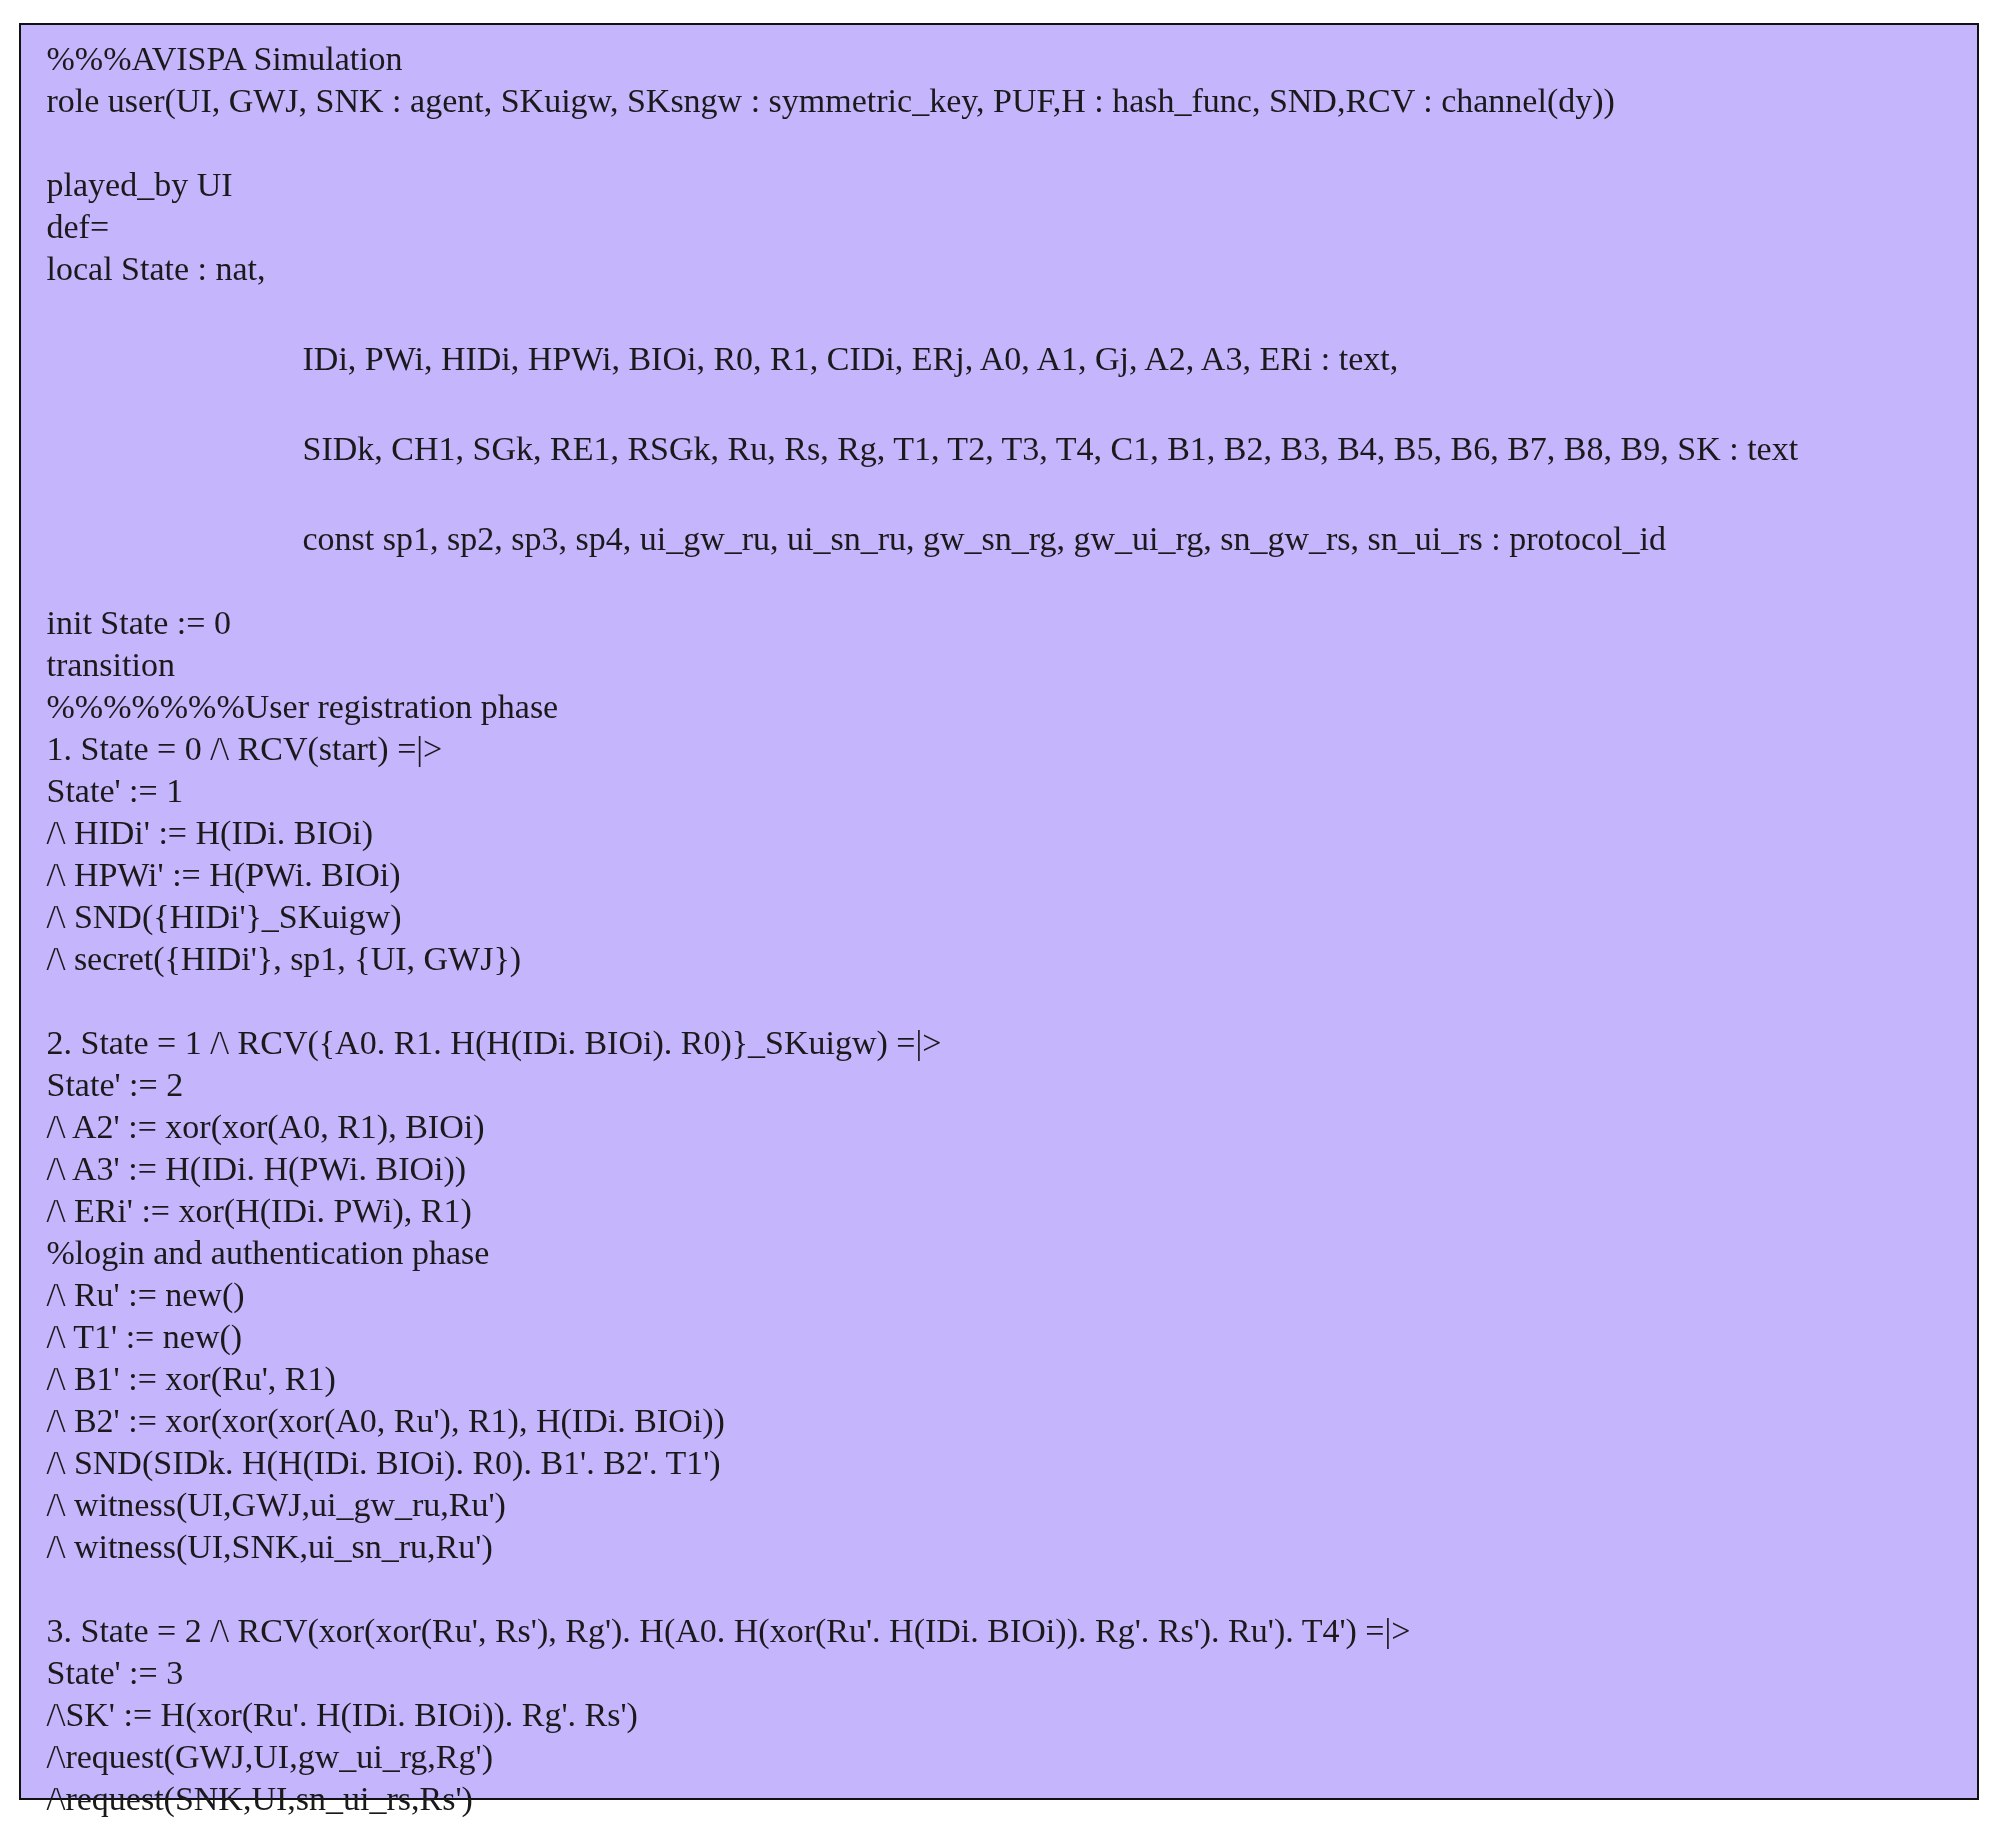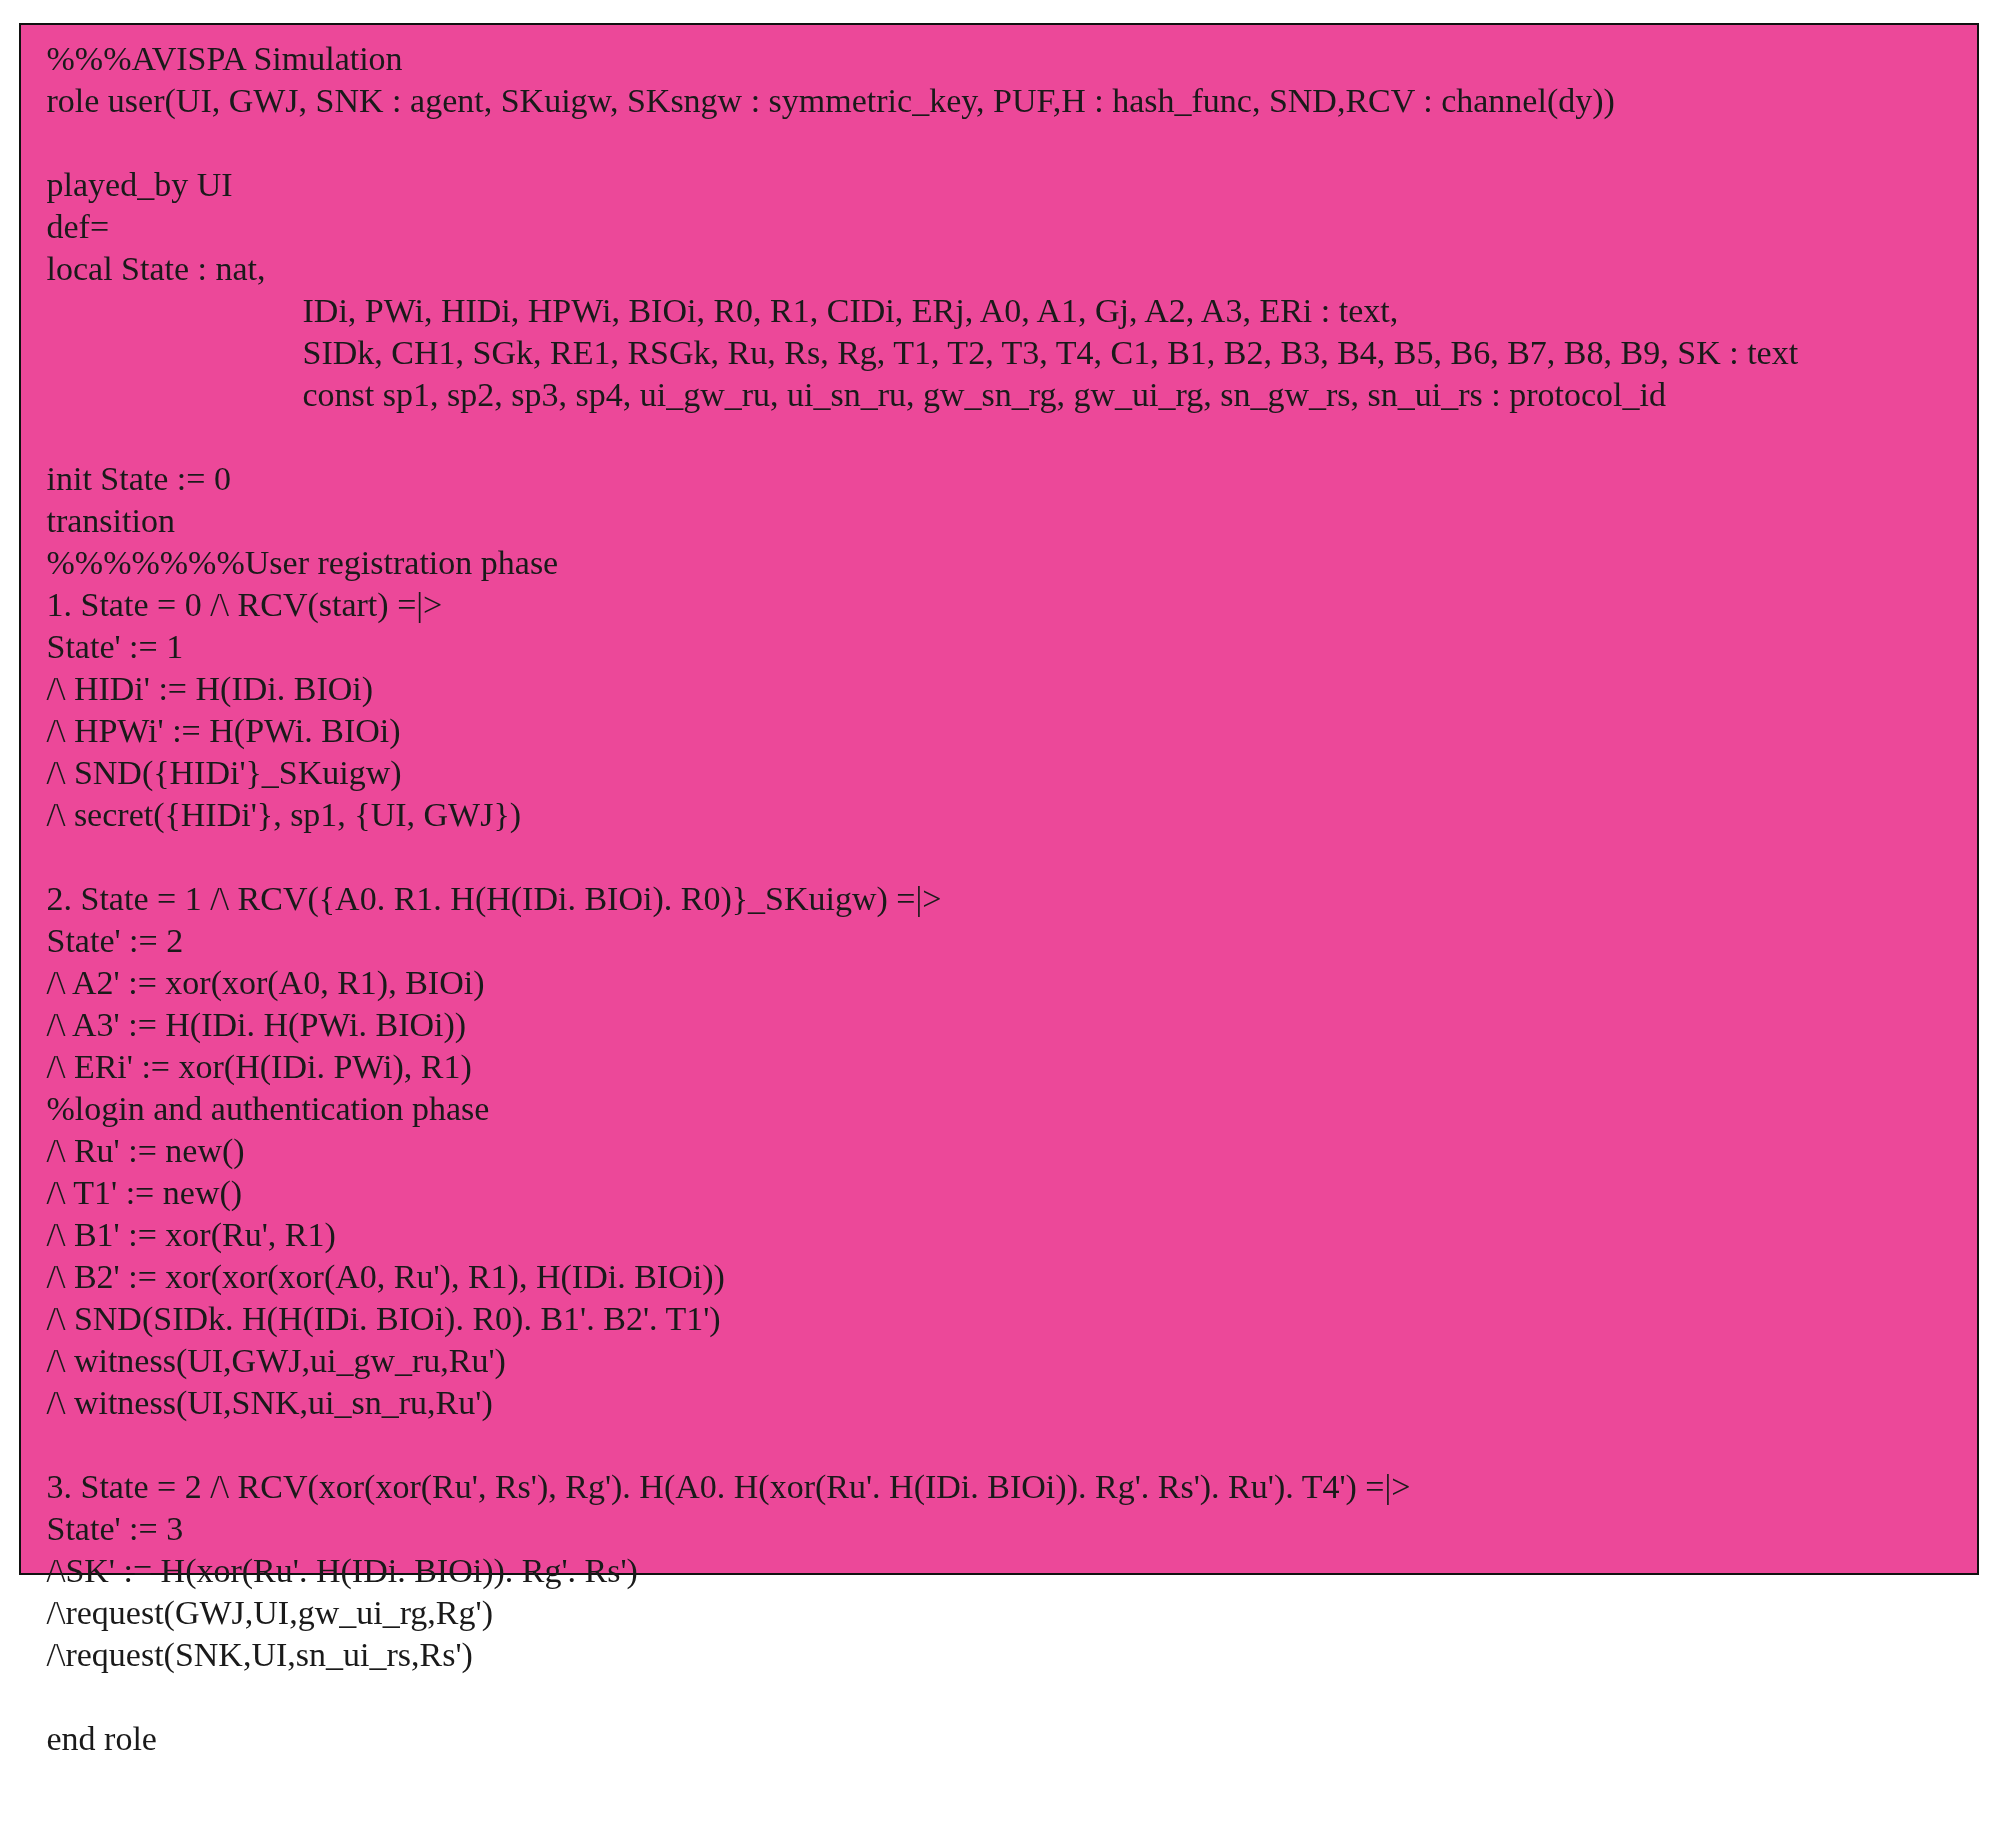--- a/index.html
+++ b/index.html
@@ -1,37 +1,37 @@
 <!DOCTYPE html>
 <html style="font-size:11px"><head>
 <meta charset="utf-8">
 <style>
   html, body { margin: 0; padding: 0; background: #ffffff; }
   body { width: 2005px; height: 1840px; position: relative; overflow: hidden; }
   .code-box {
     position: absolute;
     left: 18.5px; top: 22.6px;
-    width: 1960px; height: 1552px;
+    width: 1960px; height: 1777px;
     border: 2.1px solid #111111;
     box-sizing: border-box;
-    background: #ec4899;
+    background: #c4b5fd;
   }
   .code-lines {
     position: absolute;
     left: 26px; top: 13.7px;
     margin: 0; padding: 0;
     list-style: none;
     font-family: "Liberation Serif", "DejaVu Serif", serif;
     font-size: 34px;
     line-height: 42px;
     color: #1a1a1a;
     white-space: pre;
   }
   .code-line { height: 42px; display: block; }
-  .code-line.indent { padding-left: 256px; }
+  .code-line.indent { padding-left: 256px; margin-top: 48px; }
 </style>
 </head>
 <body>
 
 <div class="code-box">
   <ul class="code-lines" id="code-lines"><li class="code-line">%%%AVISPA Simulation</li><li class="code-line">role user(UI, GWJ, SNK : agent, SKuigw, SKsngw : symmetric_key, PUF,H : hash_func, SND,RCV : channel(dy))</li><li class="code-line"></li><li class="code-line">played_by UI</li><li class="code-line">def=</li><li class="code-line">local State : nat,</li><li class="code-line indent">IDi, PWi, HIDi, HPWi, BIOi, R0, R1, CIDi, ERj, A0, A1, Gj, A2, A3, ERi : text,</li><li class="code-line indent">SIDk, CH1, SGk, RE1, RSGk, Ru, Rs, Rg, T1, T2, T3, T4, C1, B1, B2, B3, B4, B5, B6, B7, B8, B9, SK : text</li><li class="code-line indent">const sp1, sp2, sp3, sp4, ui_gw_ru, ui_sn_ru, gw_sn_rg, gw_ui_rg, sn_gw_rs, sn_ui_rs : protocol_id</li><li class="code-line"></li><li class="code-line">init State := 0</li><li class="code-line">transition</li><li class="code-line">%%%%%%%User registration phase</li><li class="code-line">1. State = 0 /\ RCV(start) =|&gt;</li><li class="code-line">State' := 1</li><li class="code-line">/\ HIDi' := H(IDi. BIOi)</li><li class="code-line">/\ HPWi' := H(PWi. BIOi)</li><li class="code-line">/\ SND({HIDi'}_SKuigw)</li><li class="code-line">/\ secret({HIDi'}, sp1, {UI, GWJ})</li><li class="code-line"></li><li class="code-line">2. State = 1 /\ RCV({A0. R1. H(H(IDi. BIOi). R0)}_SKuigw) =|&gt;</li><li class="code-line">State' := 2</li><li class="code-line">/\ A2' := xor(xor(A0, R1), BIOi)</li><li class="code-line">/\ A3' := H(IDi. H(PWi. BIOi))</li><li class="code-line">/\ ERi' := xor(H(IDi. PWi), R1)</li><li class="code-line">%login and authentication phase</li><li class="code-line">/\ Ru' := new()</li><li class="code-line">/\ T1' := new()</li><li class="code-line">/\ B1' := xor(Ru', R1)</li><li class="code-line">/\ B2' := xor(xor(xor(A0, Ru'), R1), H(IDi. BIOi))</li><li class="code-line">/\ SND(SIDk. H(H(IDi. BIOi). R0). B1'. B2'. T1')</li><li class="code-line">/\ witness(UI,GWJ,ui_gw_ru,Ru')</li><li class="code-line">/\ witness(UI,SNK,ui_sn_ru,Ru')</li><li class="code-line"></li><li class="code-line">3. State = 2 /\ RCV(xor(xor(Ru', Rs'), Rg'). H(A0. H(xor(Ru'. H(IDi. BIOi)). Rg'. Rs'). Ru'). T4') =|&gt;</li><li class="code-line">State' := 3</li><li class="code-line">/\SK' := H(xor(Ru'. H(IDi. BIOi)). Rg'. Rs')</li><li class="code-line">/\request(GWJ,UI,gw_ui_rg,Rg')</li><li class="code-line">/\request(SNK,UI,sn_ui_rs,Rs')</li><li class="code-line"></li><li class="code-line">end role</li></ul>
 </div>
 
 
 </body></html>

